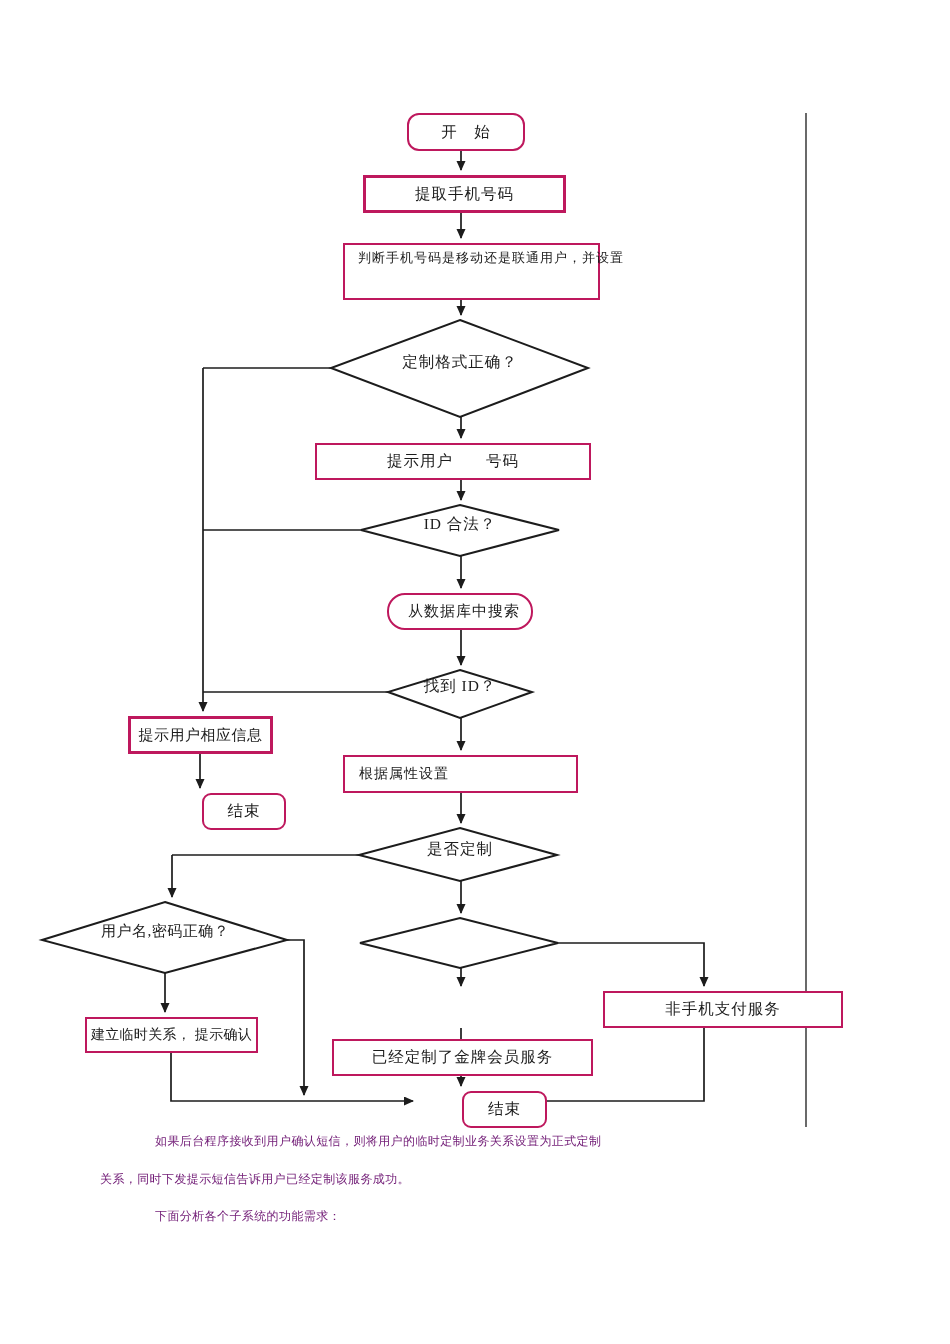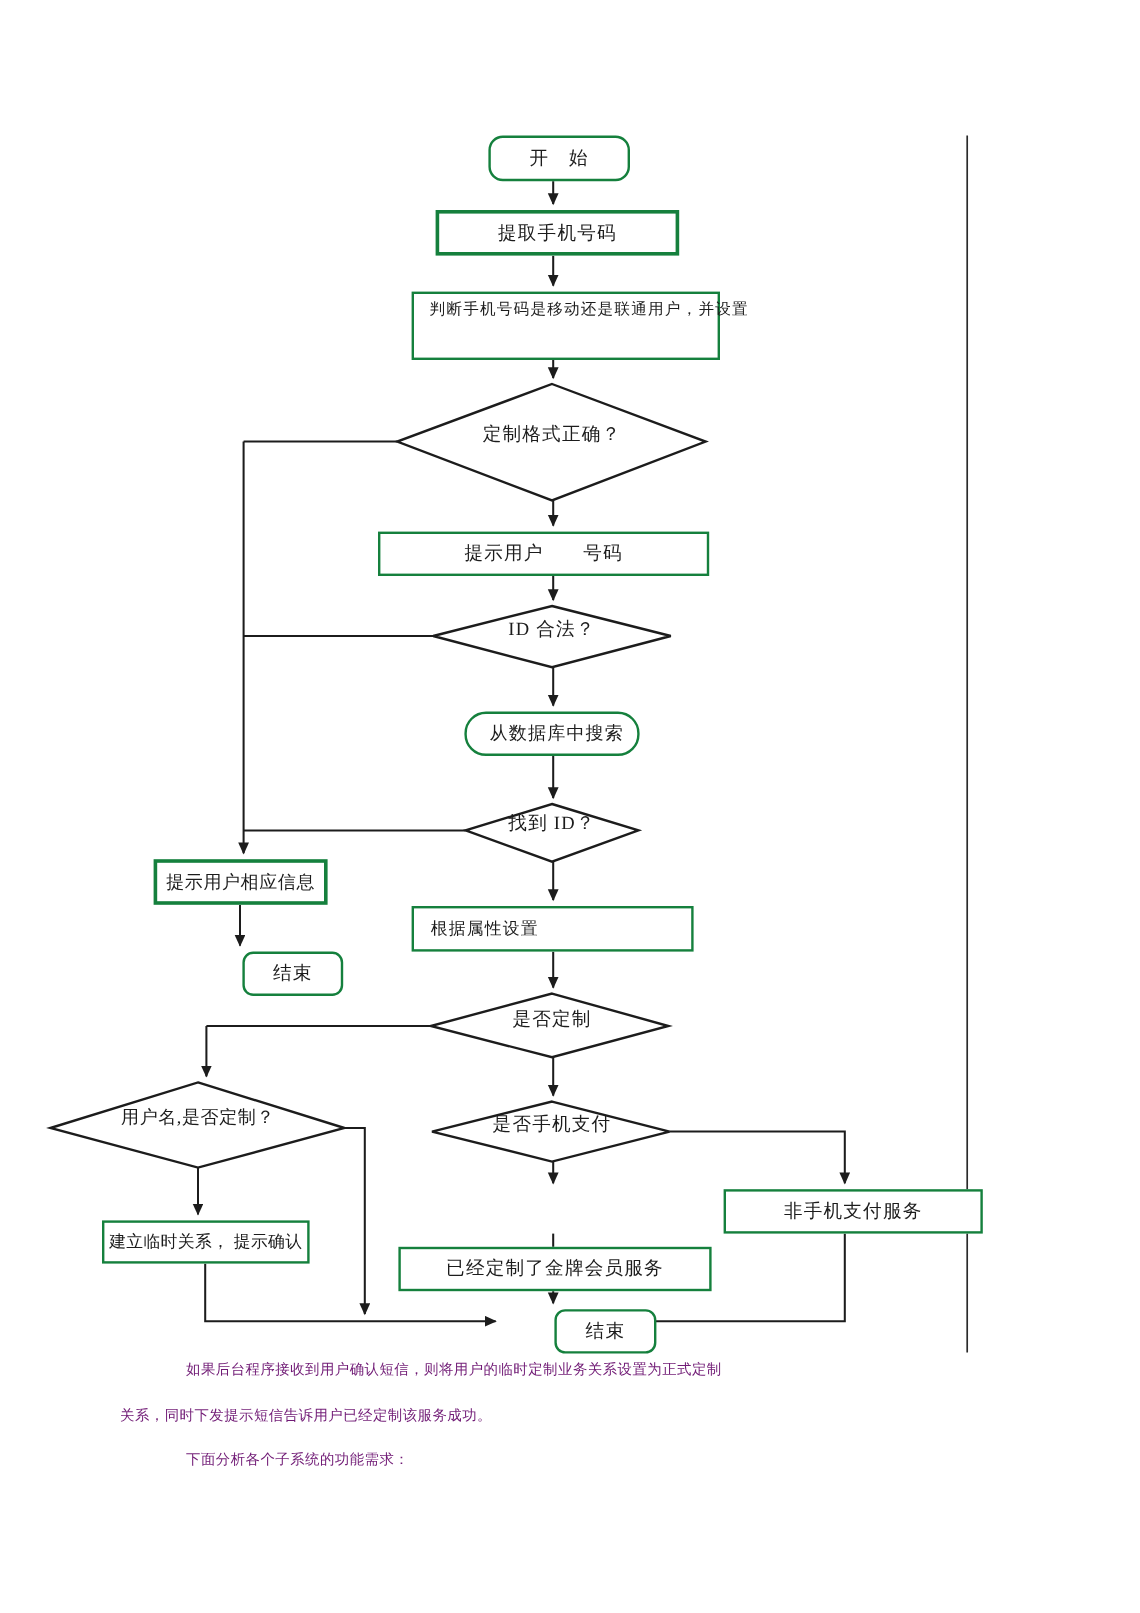--- a/index.html
+++ b/index.html
@@ -11,21 +11,21 @@
     font-family:"Liberation Serif","DejaVu Serif",serif;
     color:#1c1c1c;
     overflow:hidden;
     margin:0 auto;
   }
   .layer { position:absolute; left:0; top:0; width:950px; height:1344px; }
   svg.layer { z-index:1; }
   .nodes { z-index:2; }
   .node {
     position:absolute;
-    border:2px solid #15803d;
+    border:2px solid #be185d;
     background:#ffffff;
     display:flex; align-items:center; justify-content:center;
     font-size:15.5px; letter-spacing:1px;
     white-space:nowrap;
   }
   .node.thick { border-width:3px; }
   .node.rounded { border-radius:12px; border-width:2.5px; }
   .node.rounded-sm { border-radius:9px; border-width:2.5px;margin-left:44px; }
   .node.left-text { justify-content:flex-start; }
   .dlabel {
@@ -140,37 +140,34 @@
     </div>
 
     <div class="node left-text" style="left:343px; top:755px; width:235px; height:38px; padding-left:14px; font-size:14px;">
       <span>根据属性设置</span>
     </div>
 
     <div class="dlabel" style="left:385px; top:839px; width:150px; height:32px;">
       <span>是否定制</span>
     </div>
 
-    <div class="dlabel" style="left:375px; top:927px; width:170px; height:32px;">
-      <span>是否手机支付</span>
-    </div>
 
     <div class="dlabel" style="left:65px; top:922px; width:200px; height:34px; font-size:15px; letter-spacing:0.5px;">
-      <span>用户名,是否定制？</span>
+      <span>用户名,密码正确？</span>
     </div>
 
     <div class="node" style="left:85px; top:1017px; width:173px; height:36px; font-size:14px; letter-spacing:0.3px;">
       <span>建立临时关系， 提示确认</span>
     </div>
 
     <div class="node" style="left:332px; top:991px; width:261px; height:37px;margin-top:48px;">
       <span>已经定制了金牌会员服务</span>
     </div>
 
-    <div class="node" style="left:603px; top:991px; width:216px; height:37px;">
+    <div class="node" style="left:603px; top:991px; width:240px; height:37px;">
       <span>非手机支付服务</span>
     </div>
 
     <div class="node rounded-sm" style="left:418px; top:1091px; width:85px; height:37px;">
       <span>结束</span>
     </div>
 
     <div class="para" style="left:155px; top:1133px;">如果后台程序接收到用户确认短信，则将用户的临时定制业务关系设置为正式定制</div>
     <div class="para" style="left:100px; top:1171px;">关系，同时下发提示短信告诉用户已经定制该服务成功。</div>
     <div class="para" style="left:155px; top:1208px;">下面分析各个子系统的功能需求：</div>

